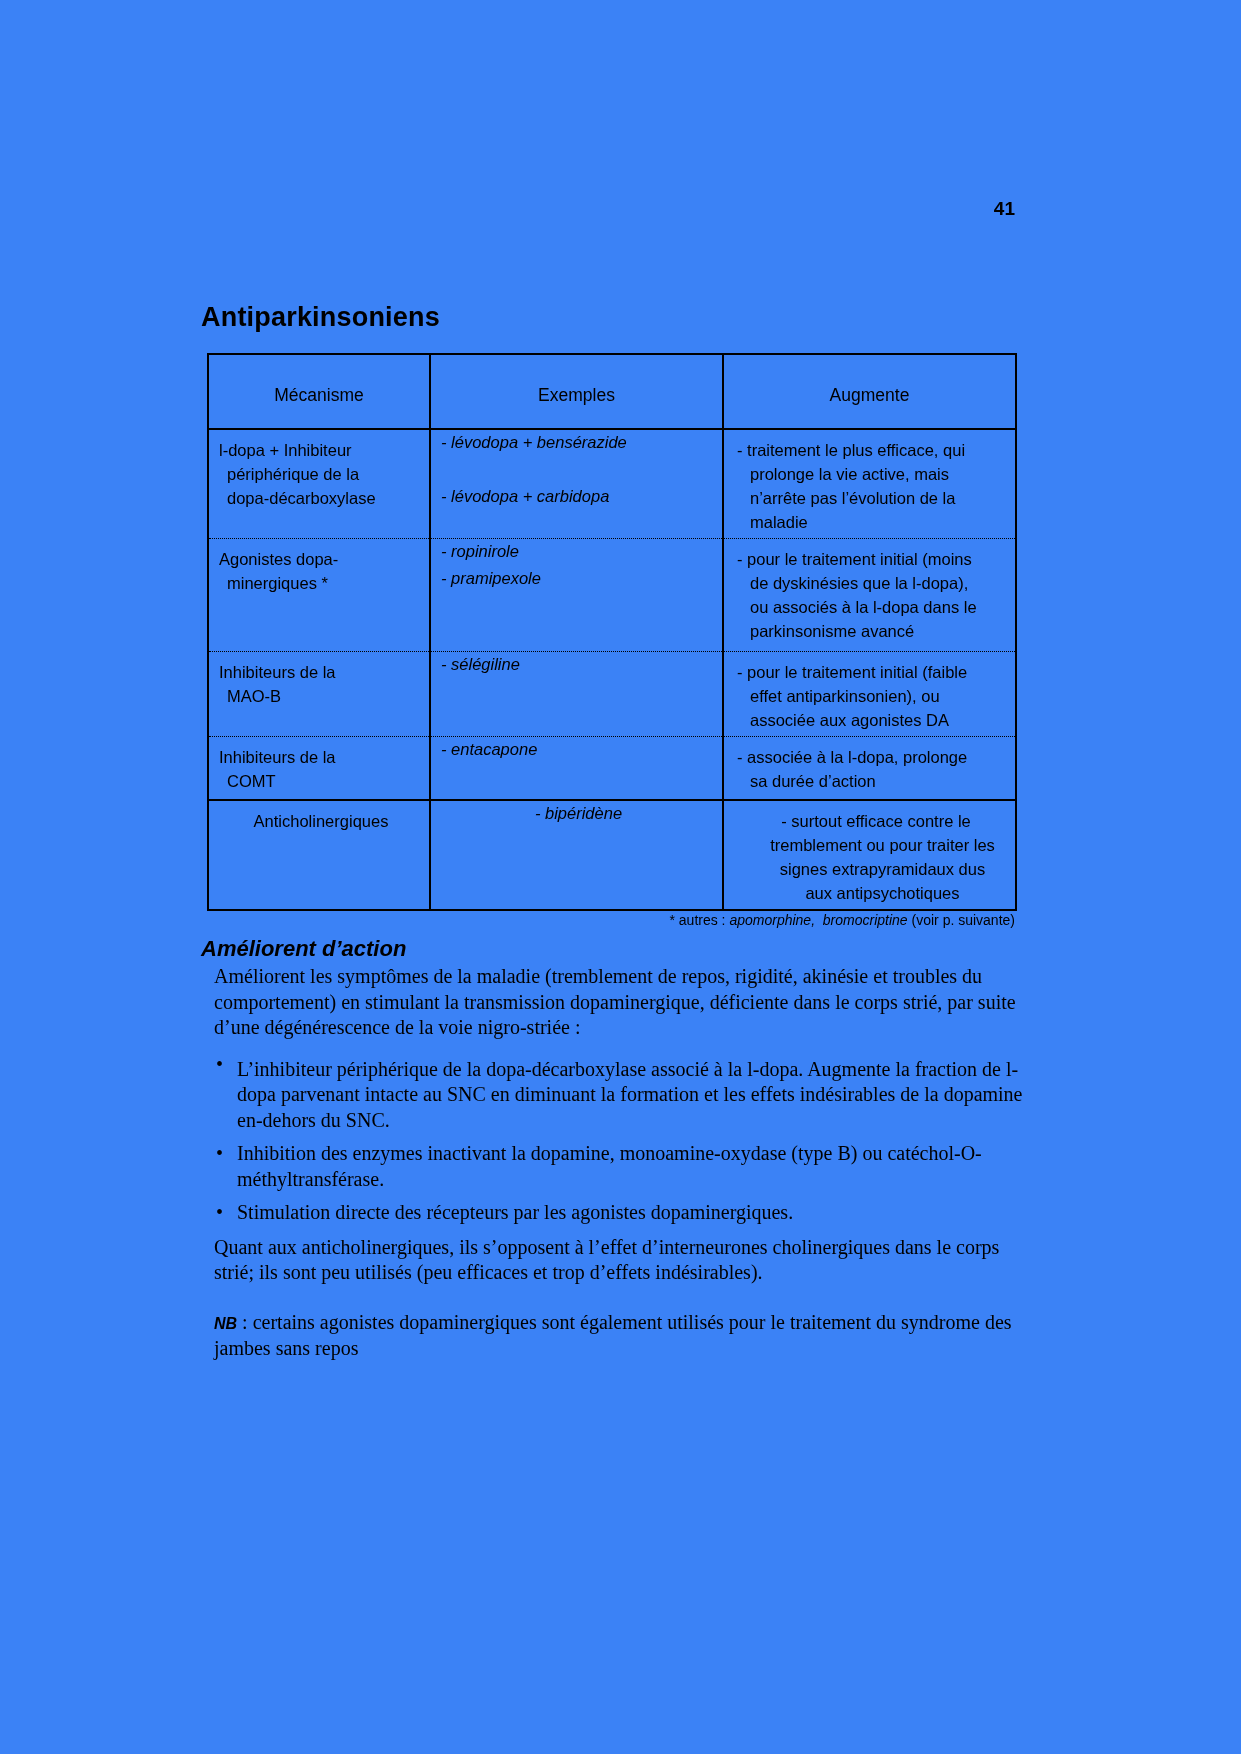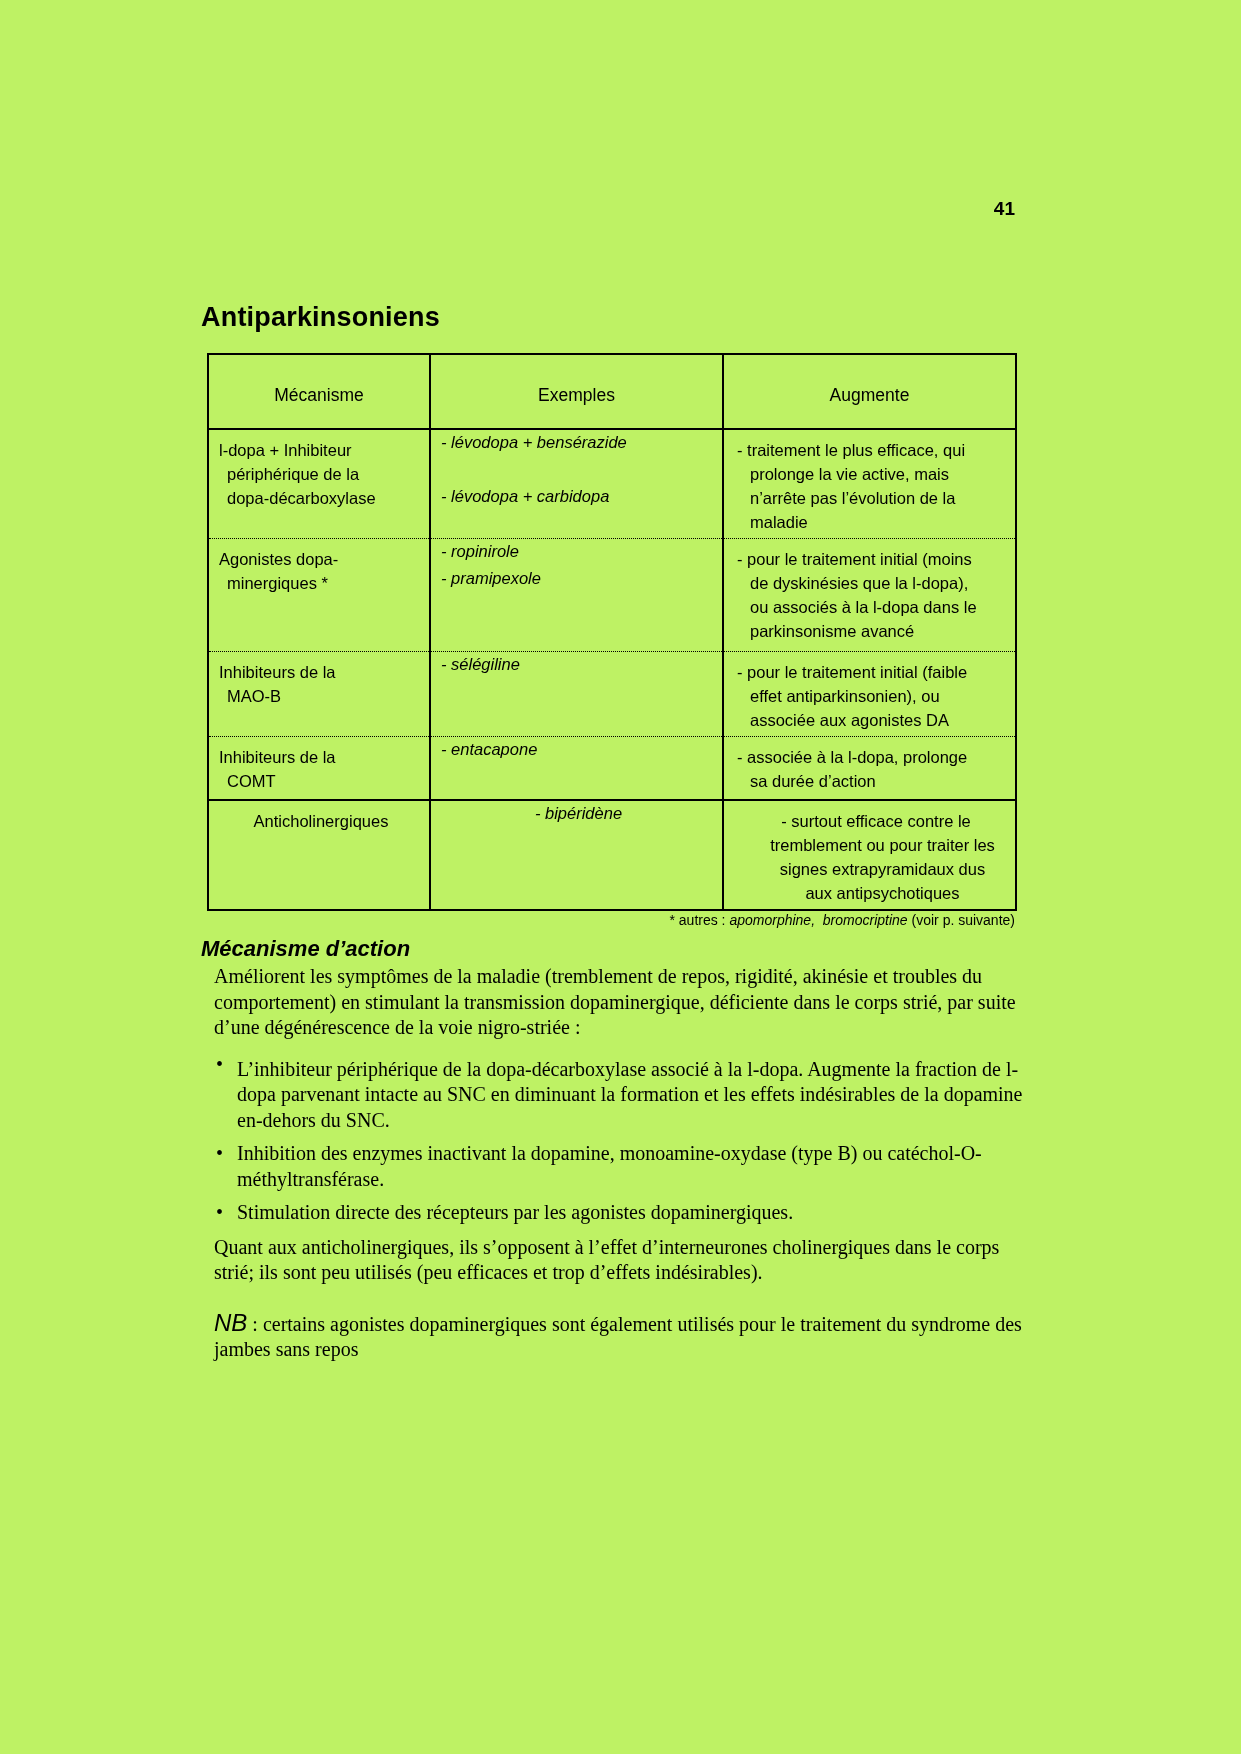--- a/index.html
+++ b/index.html
@@ -1,21 +1,21 @@
 <!DOCTYPE html>
 <html lang="fr"><head>
 <meta charset="utf-8">
 <style>
   html,body { margin:0; padding:0; background:#e8e8e8; }
   .page {
     position: relative;
     width: 1241px;
     height: 1754px;
     margin: 0 auto;
-    background: #bef264;
+    background: #3b82f6;
     color: #000;
     font-family: "Liberation Sans", sans-serif;
     overflow: hidden;
   }
 
   
   .page-number {
     position: absolute;
     top: 198px;
     left: 895px;
@@ -112,23 +112,23 @@
   .bullet-item.mb-lg { margin-bottom: 16px; }
   .bullet-item .bullet-marker {
     position: absolute;
     left: 2px; top: 0;
   }
   .p-continuation { margin-left: 23px !important; margin-bottom: 8px !important; }
   .p-bullet3 { margin-bottom: 9px !important; }
   .p-closing { margin-bottom: 24px !important; }
   .nb-label {
     font-family: "Liberation Sans", sans-serif;
-    font-weight: normal;
+    font-weight: bold;
     font-style: italic;
-    font-size: 24px;
+    font-size: 16px;
   }
 </style>
 </head>
 <body>
 
 <div class="page">
 
   <div class="page-number">41</div>
 
   <h1 class="doc-title">Antiparkinsoniens</h1>
@@ -184,21 +184,21 @@
         </td>
         <td class="cell-rem">- surtout efficace contre le<br>tremblement ou pour traiter les<br>signes extrapyramidaux dus<br>aux antipsychotiques</td>
       </tr>
     </tbody>
   </table>
 
   <div class="table-footnote">
     <span>* autres : </span><span class="it">apomorphine,  bromocriptine</span><span> (voir p. suivante)</span>
   </div>
 
-  <h2 class="section-heading">Mécanisme d’action</h2>
+  <h2 class="section-heading">Améliorent d’action</h2>
 
   <div class="body-flow">
 
     <p class="p-intro">Améliorent les symptômes de la maladie (tremblement de repos, rigidité, akinésie et troubles du comportement) en stimulant la transmission dopaminergique, déficiente dans le corps strié, par suite d’une dégénérescence de la voie nigro-striée :</p>
 
     <div class="bullet-item mb-lg">
       <span class="bullet-marker">•</span>
     </div>
     <p class="p-continuation">L’inhibiteur périphérique de la dopa-décarboxylase associé à la l-dopa. Augmente la fraction de l-dopa parvenant intacte au SNC en diminuant la formation et les effets indésirables de la dopamine en-dehors du SNC.</p>
 

